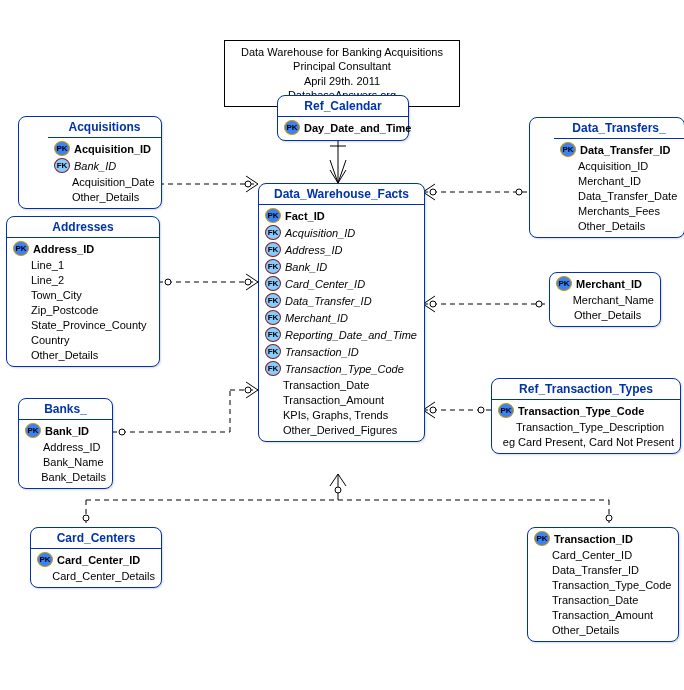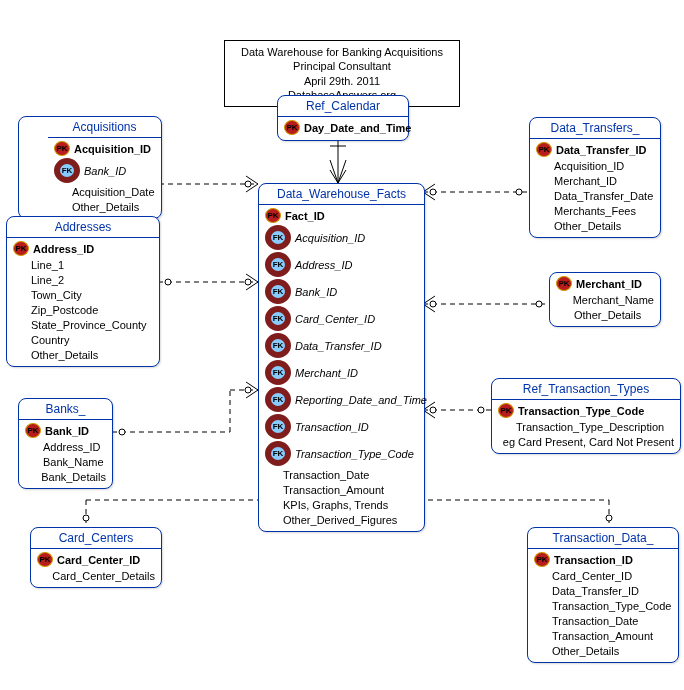--- a/index.html
+++ b/index.html
@@ -23,21 +23,21 @@
   }
   .entity {
     position: absolute;
     border: 1px solid #0033aa;
     border-radius: 8px;
     background: white;
     font-size: 11px;
     box-shadow: 1px 1px 2px rgba(0,0,0,0.15);
   }
   .entity-title {
-    font-weight: normal;
+    font-weight: bold;
     color: #0033aa;
     text-align: center;
     padding: 3px 6px;
     border-bottom: 1px solid #0033aa;
     font-size: 12px;
   }
   .entity-body {
     padding: 2px 4px 4px 4px;
   }
   .row {
@@ -52,22 +52,22 @@
     align-items: center;
     justify-content: center;
     width: 14px;
     height: 13px;
     border-radius: 50%;
     font-size: 8px;
     font-weight: bold;
     color: black;
     flex-shrink: 0;
   }
-  .pk { background: #b91c1c; border: 1px solid #cc9900; }
-  .fk { background: #88ccff; border: 6px solid #7f1d1d; }
+  .pk { background: #3b82f6; border: 1px solid #cc9900; }
+  .fk { background: #88ccff; border: 1px solid #7f1d1d; }
   .none { width: 14px; height: 13px; }
   .col-name { font-size: 11px; }
   .bold { font-weight: bold; }
   .italic { font-style: italic; }
   svg.conn {
     position: absolute;
     top: 0; left: 0;
     width: 684px;
     height: 690px;
     pointer-events: none;
@@ -302,21 +302,21 @@
         <span class="none"></span>
         <span class="col-name">KPIs, Graphs, Trends</span>
       </div>
       <div class="row">
         <span class="none"></span>
         <span class="col-name">Other_Derived_Figures</span>
       </div>
     </div>
 </div>
 
-<div class="entity" style="left:529px; top:117px; width:130px;">
+<div class="entity" style="left:529px; top:117px; width:130px;padding-left:24px;">
   <div class="entity-title">Data_Transfers_</div>
   <div class="entity-body">
       <div class="row">
         <span class="key pk">PK</span>
         <span class="col-name bold">Data_Transfer_ID</span>
       </div>
       <div class="row">
         <span class="none"></span>
         <span class="col-name">Acquisition_ID</span>
       </div>
@@ -368,21 +368,20 @@
         <span class="col-name">Transaction_Type_Description</span>
       </div>
       <div class="row">
         <span class="none"></span>
         <span class="col-name">eg Card Present, Card Not Present</span>
       </div>
     </div>
 </div>
 
 <div class="entity" style="left:527px; top:527px; width:150px;">
-  <div class="entity-title">Transaction_Data_</div>
   <div class="entity-body">
       <div class="row">
         <span class="key pk">PK</span>
         <span class="col-name bold">Transaction_ID</span>
       </div>
       <div class="row">
         <span class="none"></span>
         <span class="col-name">Card_Center_ID</span>
       </div>
       <div class="row">

